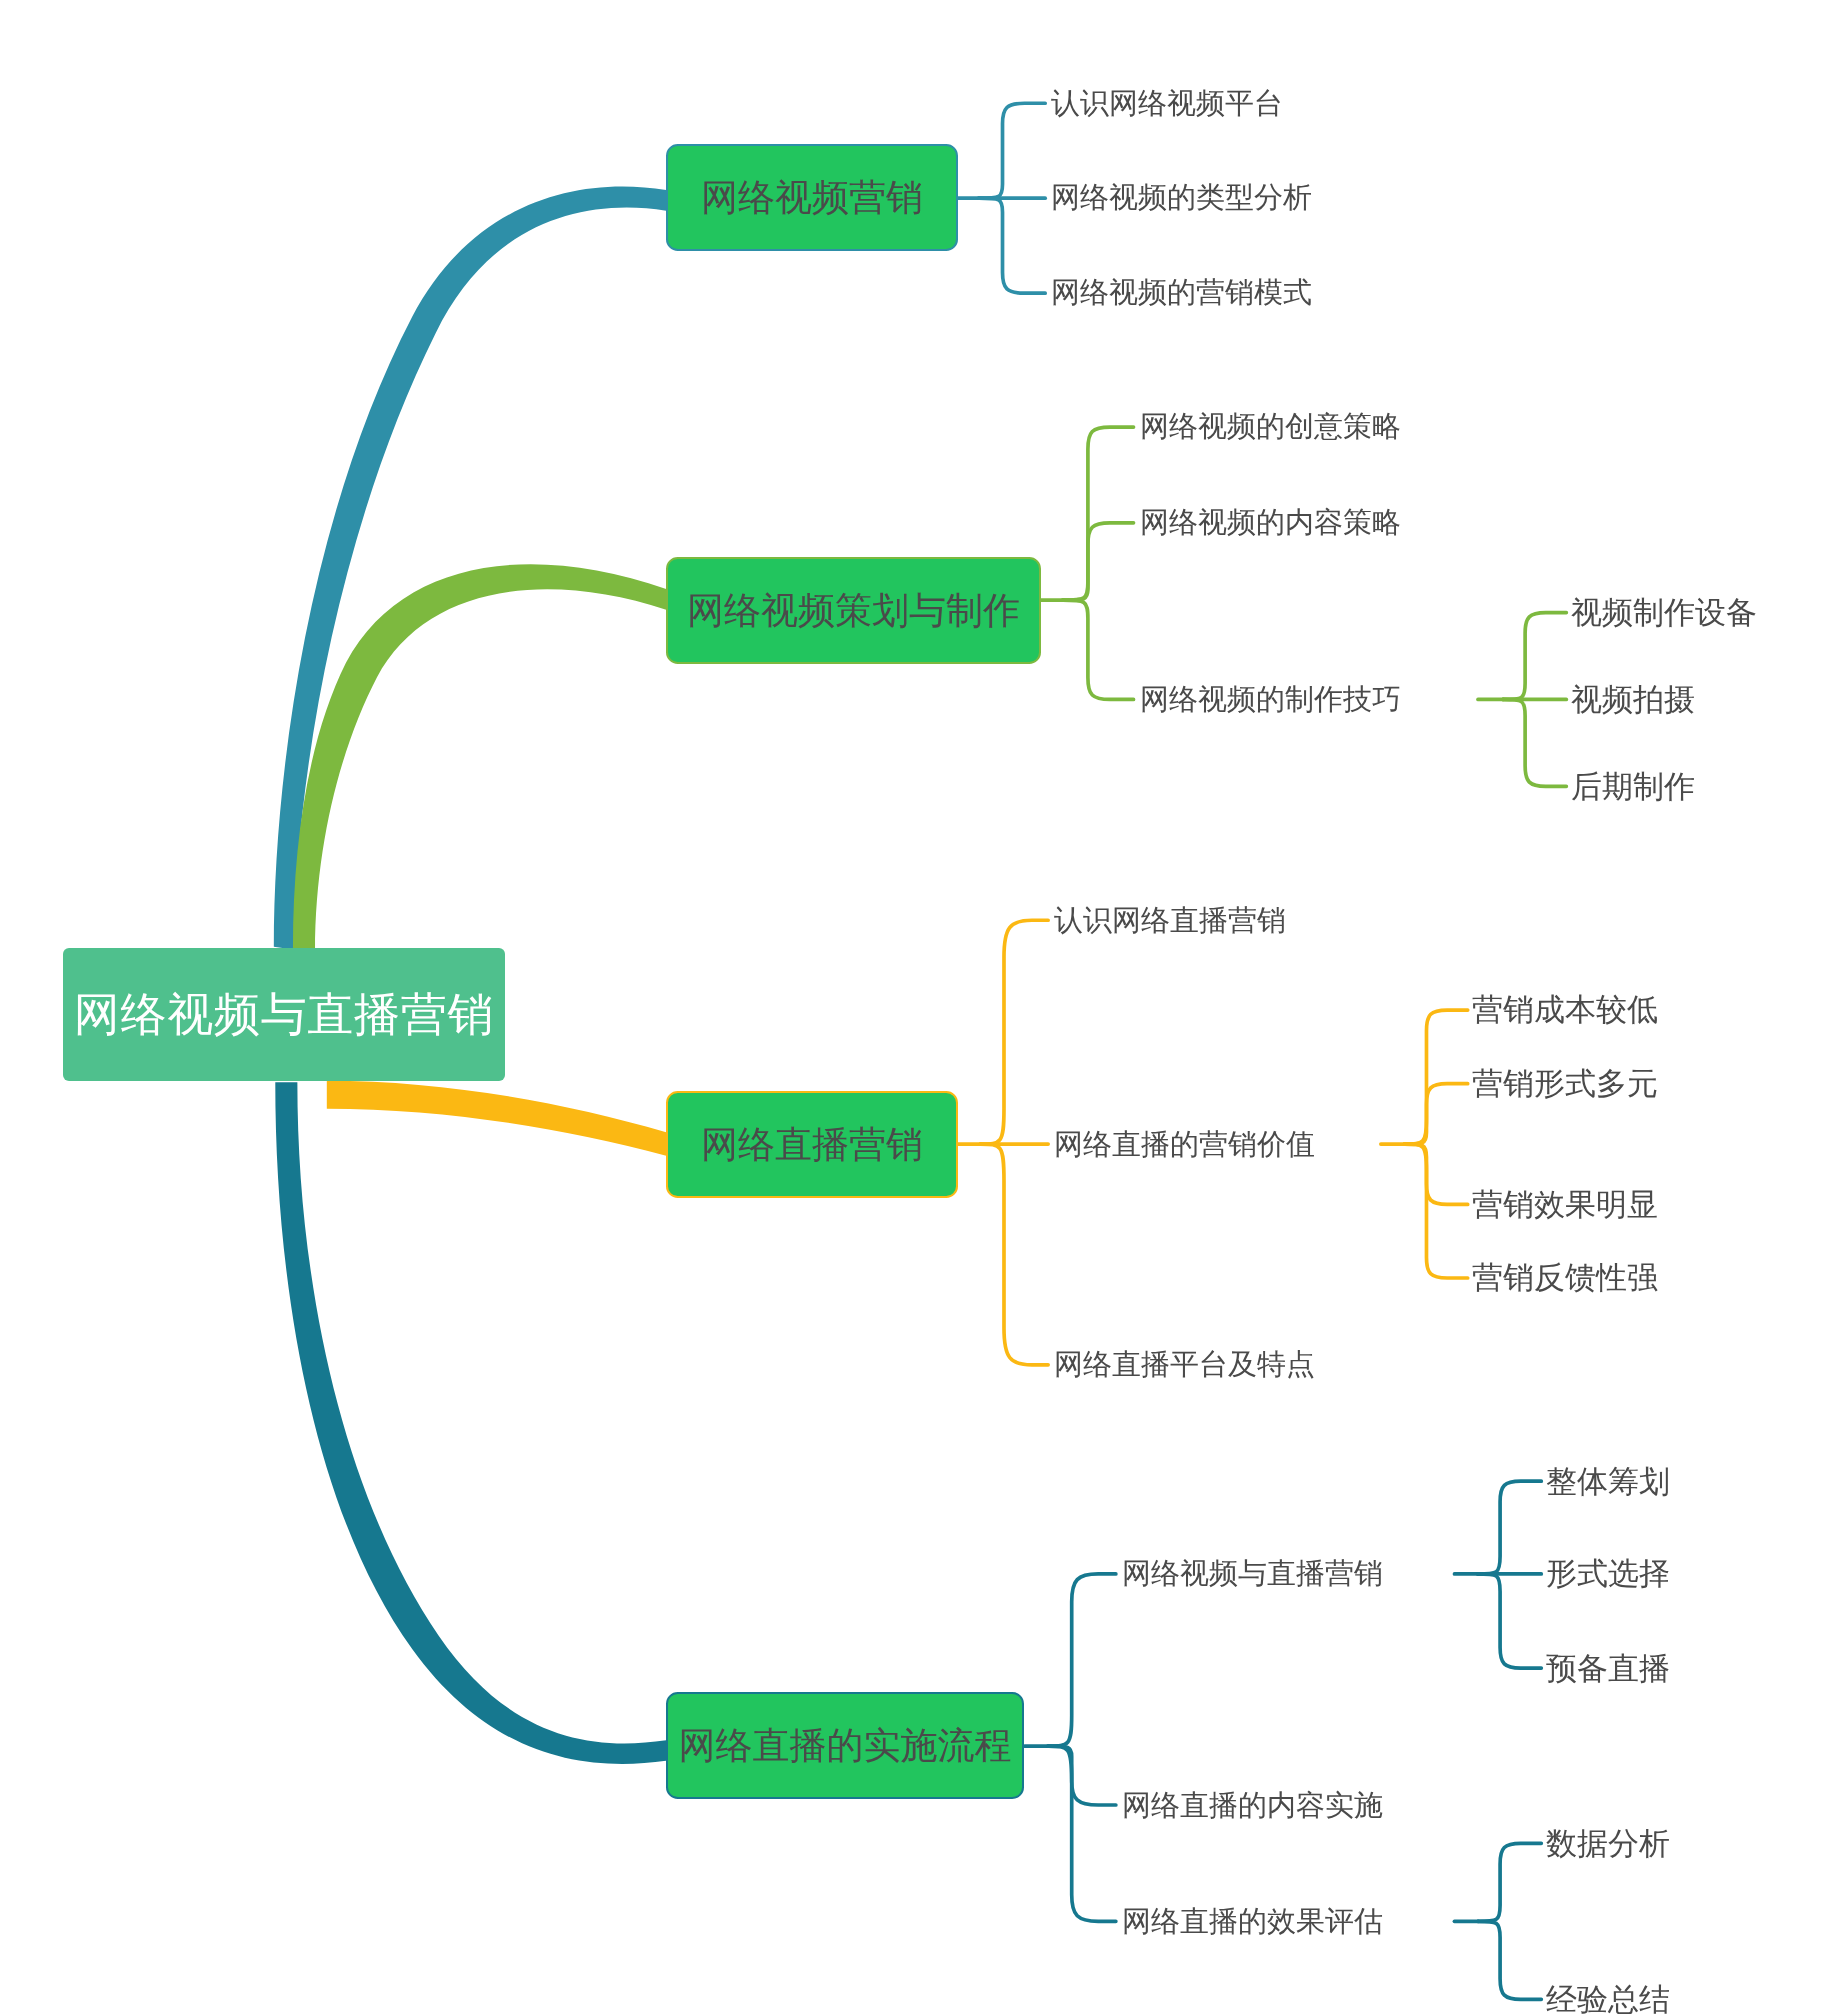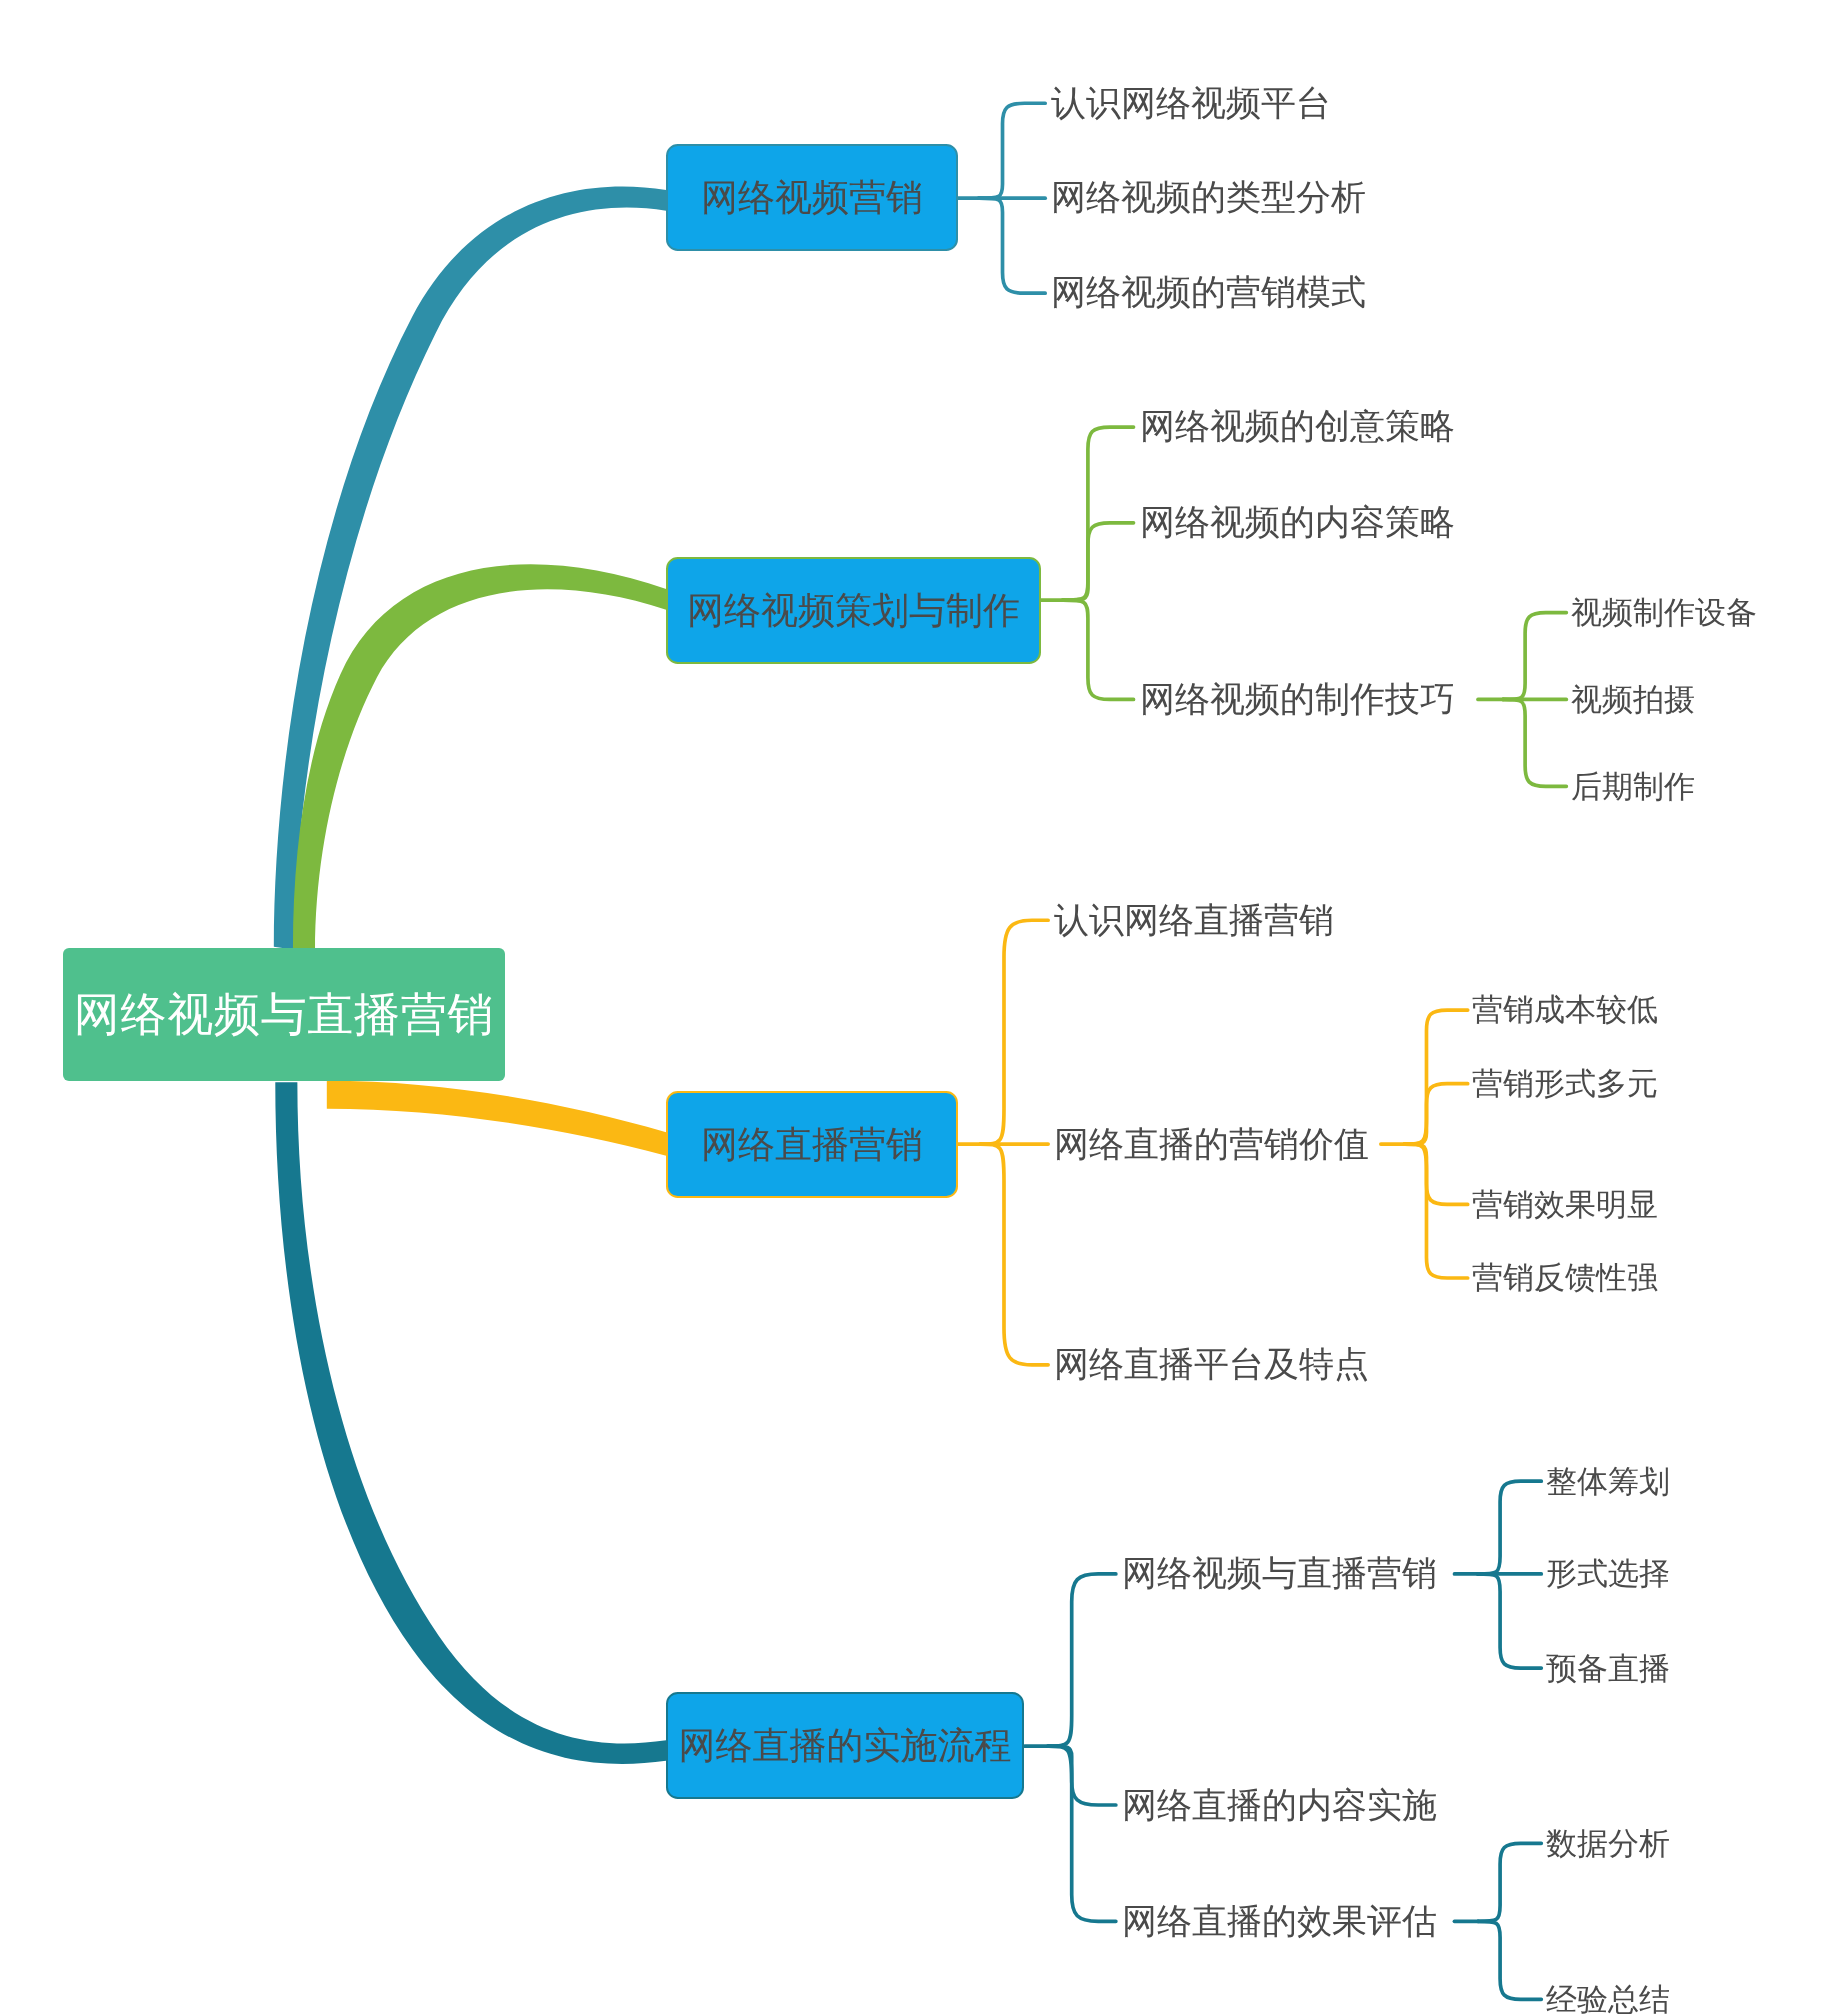--- a/index.html
+++ b/index.html
@@ -8,25 +8,25 @@
     width:1835px;height:2015px;overflow:hidden;position:relative;
   }
   #map-root{position:absolute;inset:0;width:1835px;height:2015px;}
   svg#links{position:absolute;left:0;top:0;width:1835px;height:2015px;}
   .node{position:absolute;box-sizing:border-box;display:flex;align-items:center;justify-content:center;}
   .node-root{
     background:#4FC08D;border-radius:6px;color:#ffffff;
     font-size:46px;letter-spacing:0.7px;
   }
   .node-l1{
-    background:#0ea5e9;border-style:solid;border-width:2.9px;border-radius:11.8px;
+    background:#22c55e;border-style:solid;border-width:2.9px;border-radius:11.8px;
     color:#4a4a4a;font-size:37px;
   }
   .leaf{position:absolute;color:#4a4a4a;white-space:nowrap;display:flex;align-items:center;}
-  .leaf-l2{font-size:35px;}
+  .leaf-l2{font-size:29px;}
   .leaf-l3{font-size:31px;justify-content:flex-end;}
 </style>
 </head>
 <body>
 
 <div id="map-root">
 
   <svg id="links" viewBox="0 0 2493 2737" xmlns="http://www.w3.org/2000/svg">
 
     <path d="M 372,1286 C 372,1050 420,700 560,430 C 640,278 780,238 905,258

